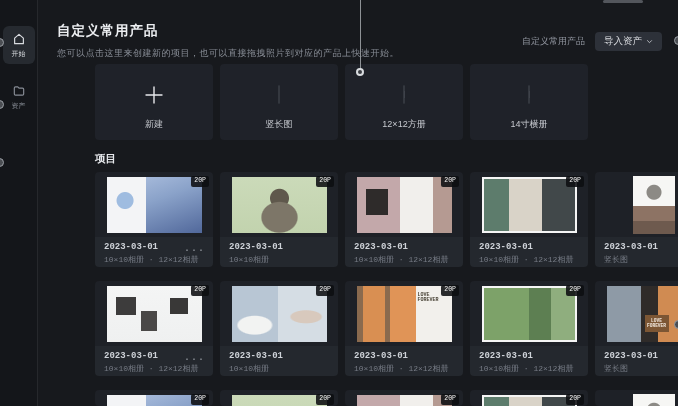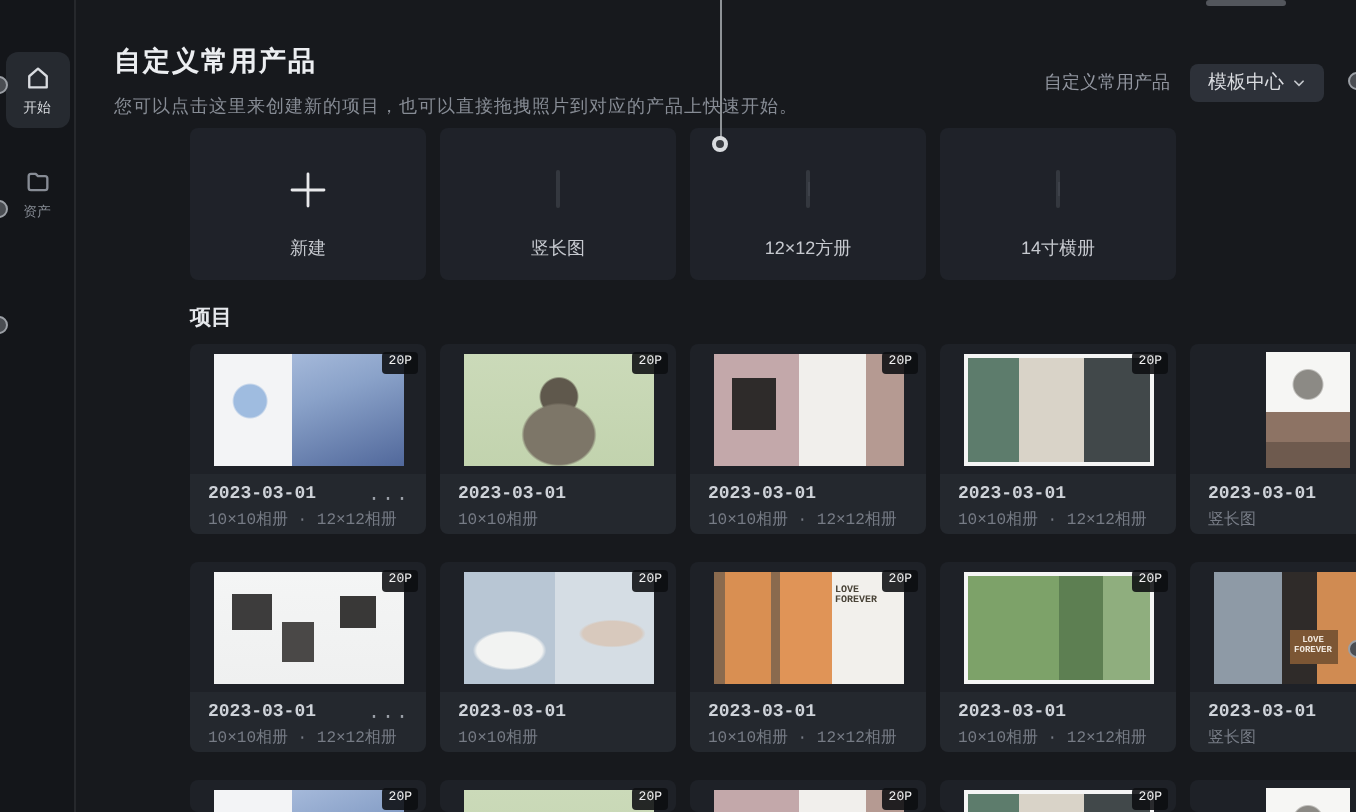--- a/index.html
+++ b/index.html
@@ -128,21 +128,21 @@
   </div>
 </nav>
 
 <main class="main">
   <h1 class="page-title">自定义常用产品</h1>
   <p class="page-sub">您可以点击这里来创建新的项目，也可以直接拖拽照片到对应的产品上快速开始。</p>
 
   <div class="header-right">
     <span class="custom-link">自定义常用产品</span>
     <button class="import-btn">
-      <span>模板中心</span>
+      <span>导入资产</span>
       <svg viewBox="0 0 24 24" fill="none" stroke="#c4c7cc" stroke-width="3" stroke-linecap="round">
           <polyline points="5,9 12,16 19,9"></polyline>
         </svg>
     </button>
   </div>
 
   <div class="products">
     <div class="pcard">
       <span class="pc-icon plus-icon">
         <svg viewBox="0 0 24 24" fill="none" stroke="#e8e9eb" stroke-width="1.4" stroke-linecap="round">

